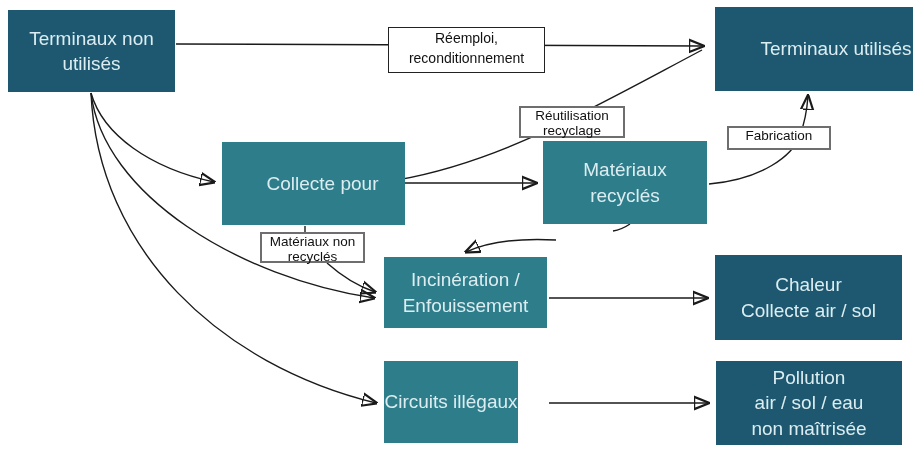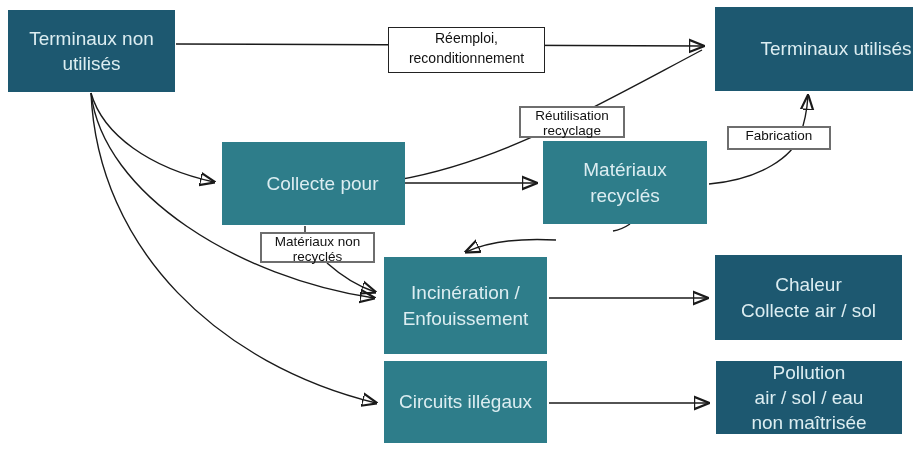--- a/index.html
+++ b/index.html
@@ -48,49 +48,49 @@
     <span class="ln">Réemploi,</span>
     <span class="ln">reconditionnement</span>
   </div>
   <div class="lbl" style="left:519px;top:91px;width:106px;height:32px;margin-top:15px;">
     <span class="ln">Réutilisation</span>
     <span class="ln">recyclage</span>
   </div>
   <div class="lbl" style="left:727px;top:126px;width:104px;height:24px;">
     <span class="ln">Fabrication</span>
   </div>
-  <div class="lbl" style="left:260px;top:232px;width:115px;height:31px;">
+  <div class="lbl" style="left:260px;top:232px;width:105px;height:31px;">
     <span class="ln">Matériaux non</span>
     <span class="ln">recyclés</span>
   </div>
 
   <div class="node dark" style="left:8px;top:10px;width:167px;height:82px;">
     <span class="ln">Terminaux non</span>
     <span class="ln">utilisés</span>
   </div>
   <div class="node dark" style="left:715px;top:7px;width:186px;height:84px;padding-left:28px;">
     <span class="ln">Terminaux utilisés</span>
   </div>
   <div class="node mid" style="left:222px;top:142px;width:165px;height:83px;padding-left:18px;">
     <span class="ln">Collecte pour</span>
   </div>
   <div class="node mid" style="left:543px;top:141px;width:164px;height:83px;">
     <span class="ln">Matériaux</span>
     <span class="ln">recyclés</span>
   </div>
-  <div class="node mid" style="left:384px;top:257px;width:163px;height:97px;">
+  <div class="node mid" style="left:384px;top:257px;width:163px;height:71px;">
     <span class="ln">Incinération /</span>
     <span class="ln">Enfouissement</span>
   </div>
   <div class="node dark" style="left:715px;top:255px;width:187px;height:85px;align-items:center;">
     <span class="ln">Chaleur</span>
     <span class="ln">Collecte air / sol</span>
   </div>
-  <div class="node mid" style="left:384px;top:361px;width:163px;height:82px;">
+  <div class="node mid" style="left:384px;top:361px;width:134px;height:82px;">
     <span class="ln">Circuits illégaux</span>
   </div>
-  <div class="node dark" style="left:716px;top:361px;width:186px;height:73px;">
+  <div class="node dark" style="left:716px;top:361px;width:186px;height:84px;">
     <span class="ln">Pollution</span>
     <span class="ln">air / sol / eau</span>
     <span class="ln">non maîtrisée</span>
   </div>
 
 </div>
 
 </body></html>

